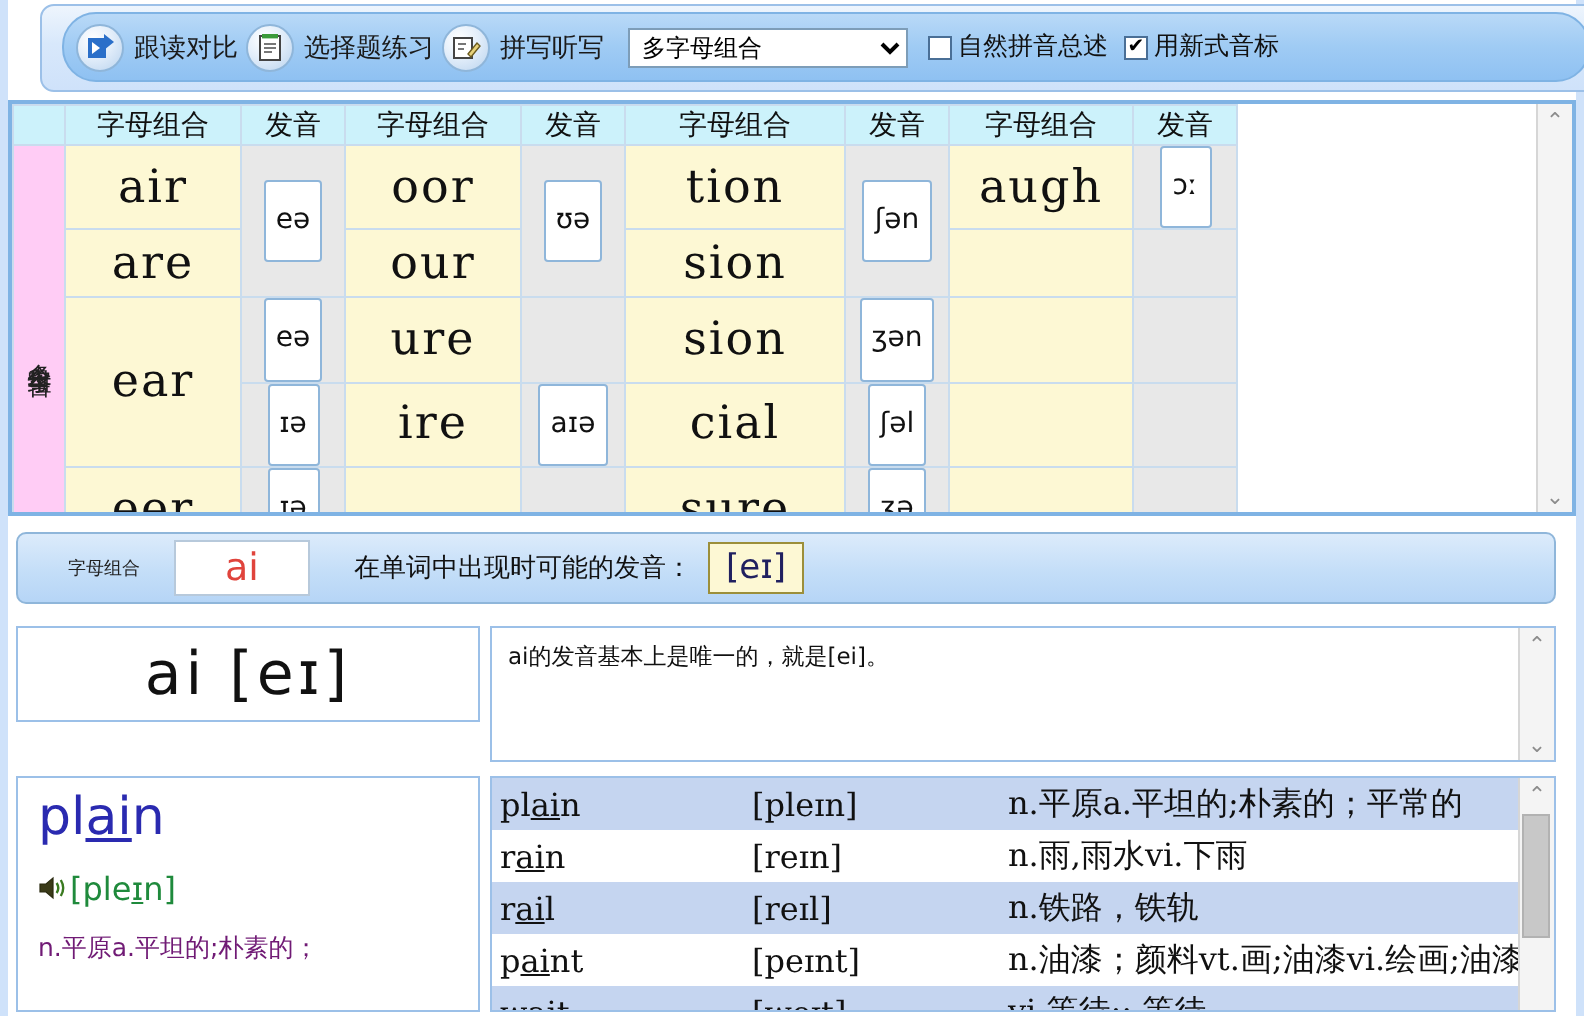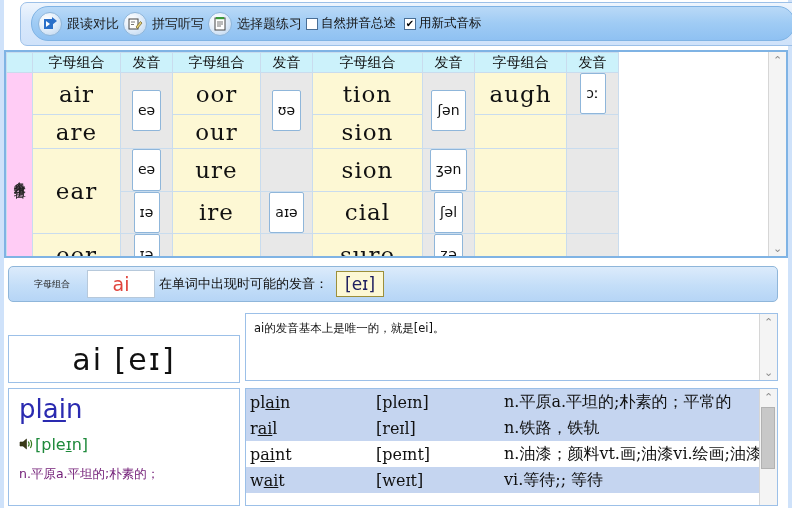--- a/index.html
+++ b/index.html
@@ -249,21 +249,21 @@
     justify-content: center;
     font-family: "DejaVu Sans", sans-serif;
     font-size: 19px;
     color: #e0443c;
     box-sizing: border-box;
   }
   .selbar .prompt {
     font-size: 13px;
     font-family: "DejaVu Sans", sans-serif;
     color: #111;
-    margin-left: 4px;
+    margin-left: 22px;
   }
   .selbar .ipa-big {
     margin-left: 8px;
     background: #fdf8d4;
     border: 1px solid #9c8f3a;
     padding: 2px 8px;
     font-family: "DejaVu Sans", sans-serif;
     font-size: 17px;
     color: #202060;
   }
@@ -274,21 +274,20 @@
     left: 8px;
     top: 313px;
     width: 232px;
     height: 48px;
     background: #ffffff;
     border: 1px solid #9cc0e8;
     box-sizing: border-box;
     display: flex;
     align-items: center;
     justify-content: center;
-    margin-top: 22px;
   }
   .mid-left .txt {
     font-family: "DejaVu Sans", sans-serif;
     font-size: 30px;
     color: #111;
     letter-spacing: 2px;
   }
   .mid-right {
     position: absolute;
     left: 245px;
@@ -411,46 +410,49 @@
         <span class="ico">
           <svg width="16" height="16" viewBox="0 0 16 16">
             <rect x="2" y="3" width="9" height="10" fill="#2a6fc9"></rect>
             <path d="M10 1 L15 5 L10 9 Z" fill="#2a6fc9"></path>
             <path d="M4 5 L8 8 L4 11 Z" fill="#ffffff"></path>
           </svg>
         </span>
         <span class="lbl">跟读对比</span>
       </div>
 
-
-      <div class="tbtn">
-        <span class="ico">
-          <svg width="16" height="16" viewBox="0 0 16 16">
-            <rect x="2" y="3" width="9" height="10" fill="#ffffff" stroke="#444"></rect>
-            <line x1="4" y1="6" x2="8" y2="6" stroke="#777"></line>
-            <line x1="4" y1="8.5" x2="7" y2="8.5" stroke="#777"></line>
-            <path d="M9 11 L13.5 5.5 L15 7 L10.5 12.5 Z" fill="#e8d27a" stroke="#6b5a1e" stroke-width="0.7"></path>
-          </svg>
-        </span>
-        <span class="lbl">拼写听写</span>
-      </div>
 
       <div class="tbtn">
         <span class="ico">
           <svg width="16" height="16" viewBox="0 0 16 16">
             <rect x="3" y="2" width="10" height="12" fill="#ffffff" stroke="#444"></rect>
             <rect x="4" y="1" width="8" height="2.2" fill="#3a9a3a"></rect>
             <line x1="5" y1="6" x2="11" y2="6" stroke="#777"></line>
             <line x1="5" y1="8" x2="11" y2="8" stroke="#777"></line>
             <line x1="5" y1="10" x2="9" y2="10" stroke="#777"></line>
           </svg>
         </span>
         <span class="lbl">选择题练习</span>
       </div>
 
+      <div class="tbtn">
+        <span class="ico">
+          <svg width="16" height="16" viewBox="0 0 16 16">
+            <rect x="2" y="3" width="9" height="10" fill="#ffffff" stroke="#444"></rect>
+            <line x1="4" y1="6" x2="8" y2="6" stroke="#777"></line>
+            <line x1="4" y1="8.5" x2="7" y2="8.5" stroke="#777"></line>
+            <path d="M9 11 L13.5 5.5 L15 7 L10.5 12.5 Z" fill="#e8d27a" stroke="#6b5a1e" stroke-width="0.7"></path>
+          </svg>
+        </span>
+        <span class="lbl">拼写听写</span>
+      </div>
+
+      <select class="combo">
+        <option>多字母组合</option>
+      </select>
 
       <label class="chk">
         <span class="box"></span>
         <span>自然拼音总述</span>
       </label>
 
       <label class="chk">
         <span class="box">✔</span>
         <span>用新式音标</span>
       </label>
@@ -567,20 +569,25 @@
 
   <div class="list-panel">
     <div class="list-wrap">
       <table class="wlist">
         <tbody>
           <tr class="odd">
             <td class="c-word w-sel"><span>pl</span><u>ai</u><span>n</span></td>
             <td class="c-ph">[pleɪn]</td>
             <td class="c-def">n.平原a.平坦的;朴素的；平常的</td>
           </tr>
+          <tr class="even">
+            <td class="c-word"><span>r</span><u>ai</u><span>n</span></td>
+            <td class="c-ph">[reɪn]</td>
+            <td class="c-def">n.雨,雨水vi.下雨</td>
+          </tr>
           <tr class="odd">
             <td class="c-word"><span>r</span><u>ai</u><span>l</span></td>
             <td class="c-ph">[reɪl]</td>
             <td class="c-def">n.铁路，铁轨</td>
           </tr>
           <tr class="even">
             <td class="c-word"><span>p</span><u>ai</u><span>nt</span></td>
             <td class="c-ph">[peɪnt]</td>
             <td class="c-def">n.油漆；颜料vt.画;油漆vi.绘画;油漆</td>
           </tr>

